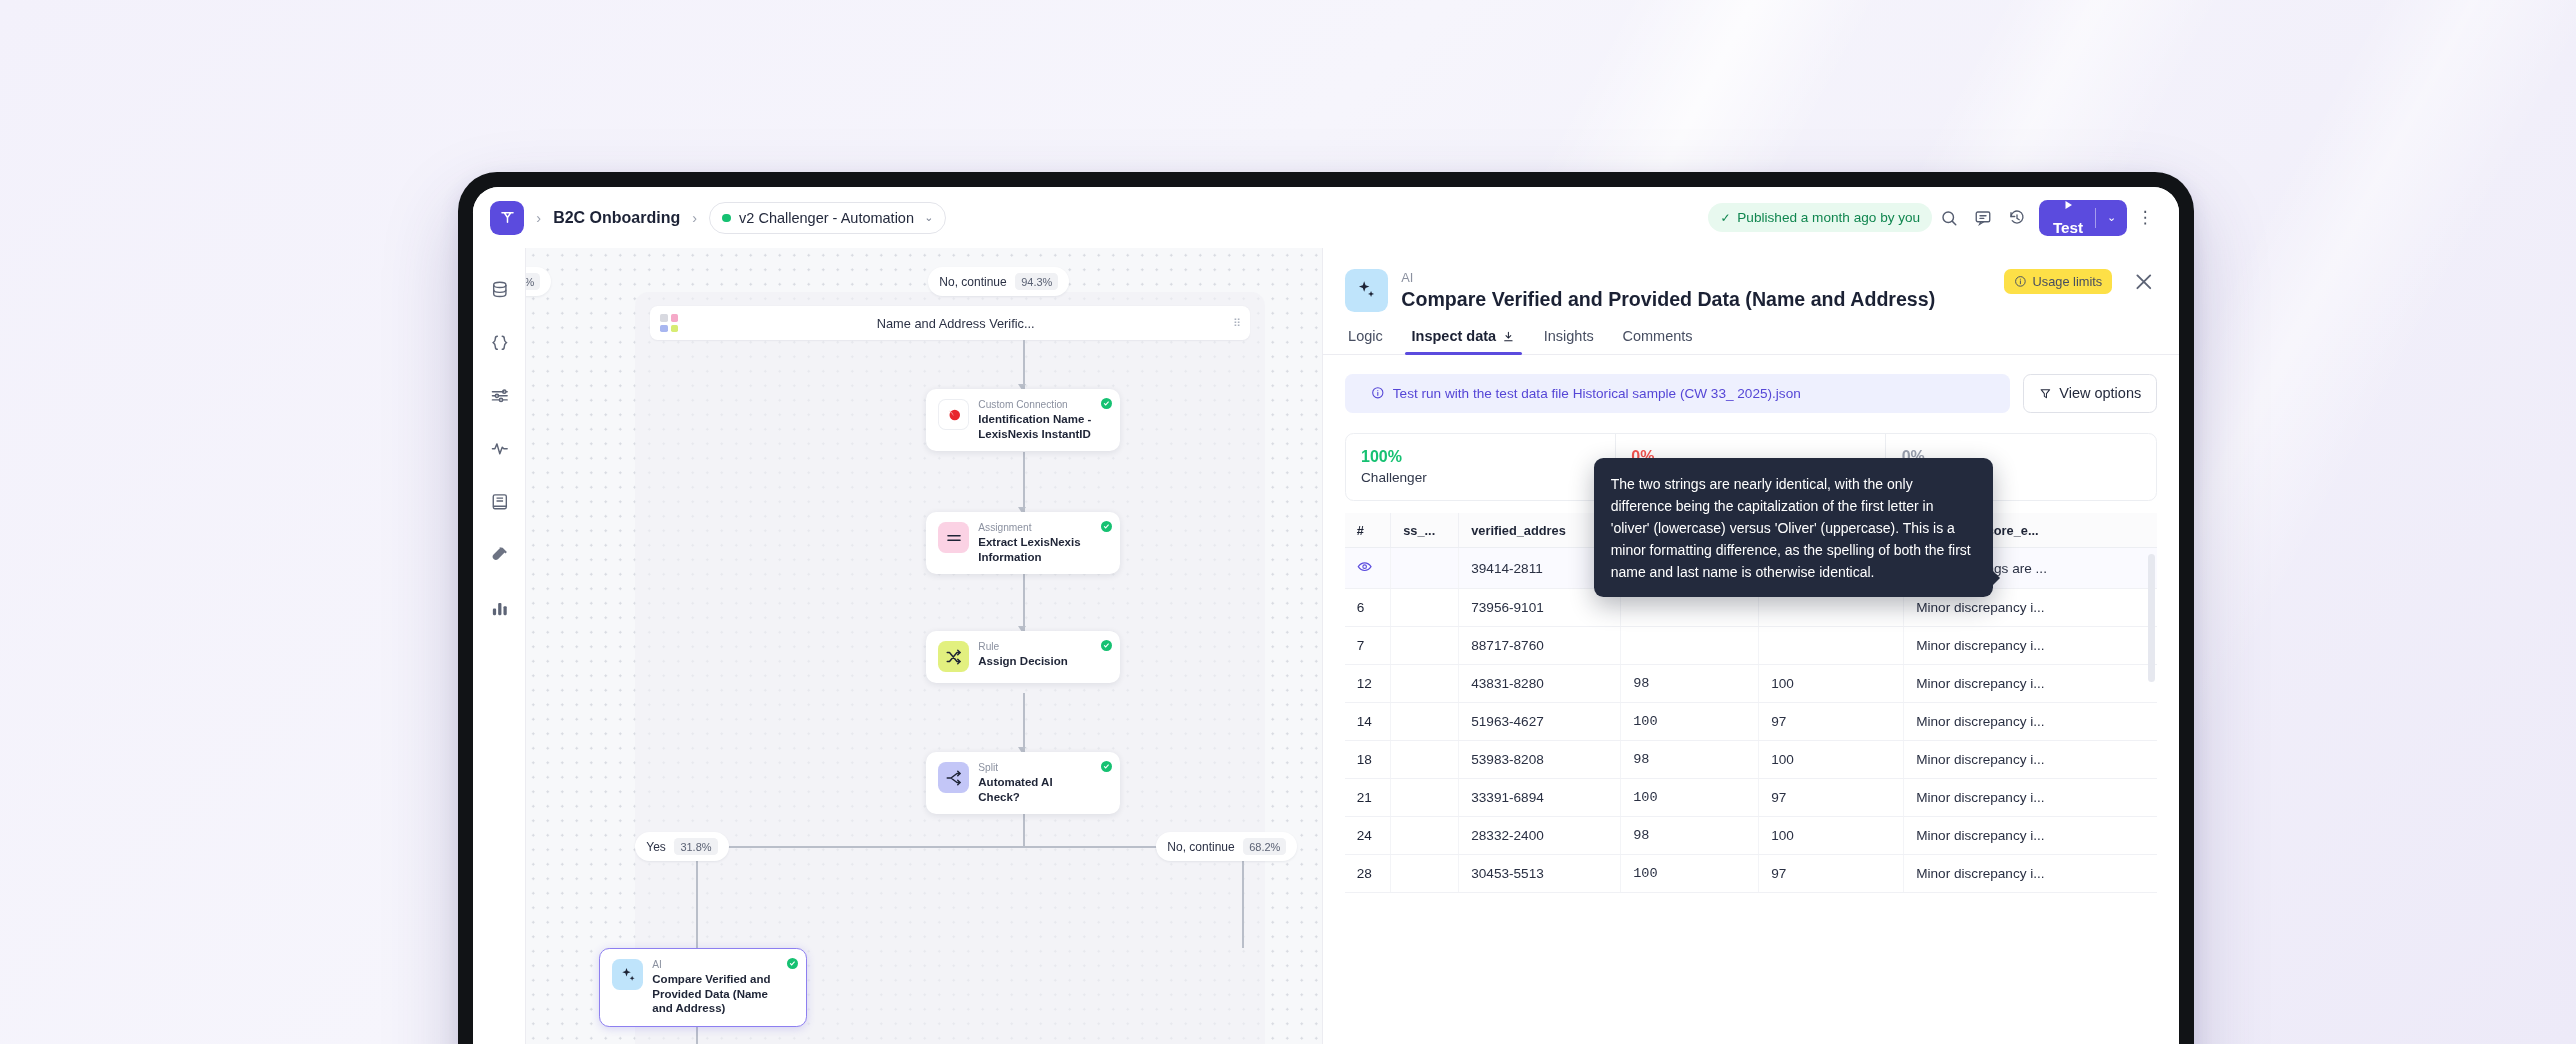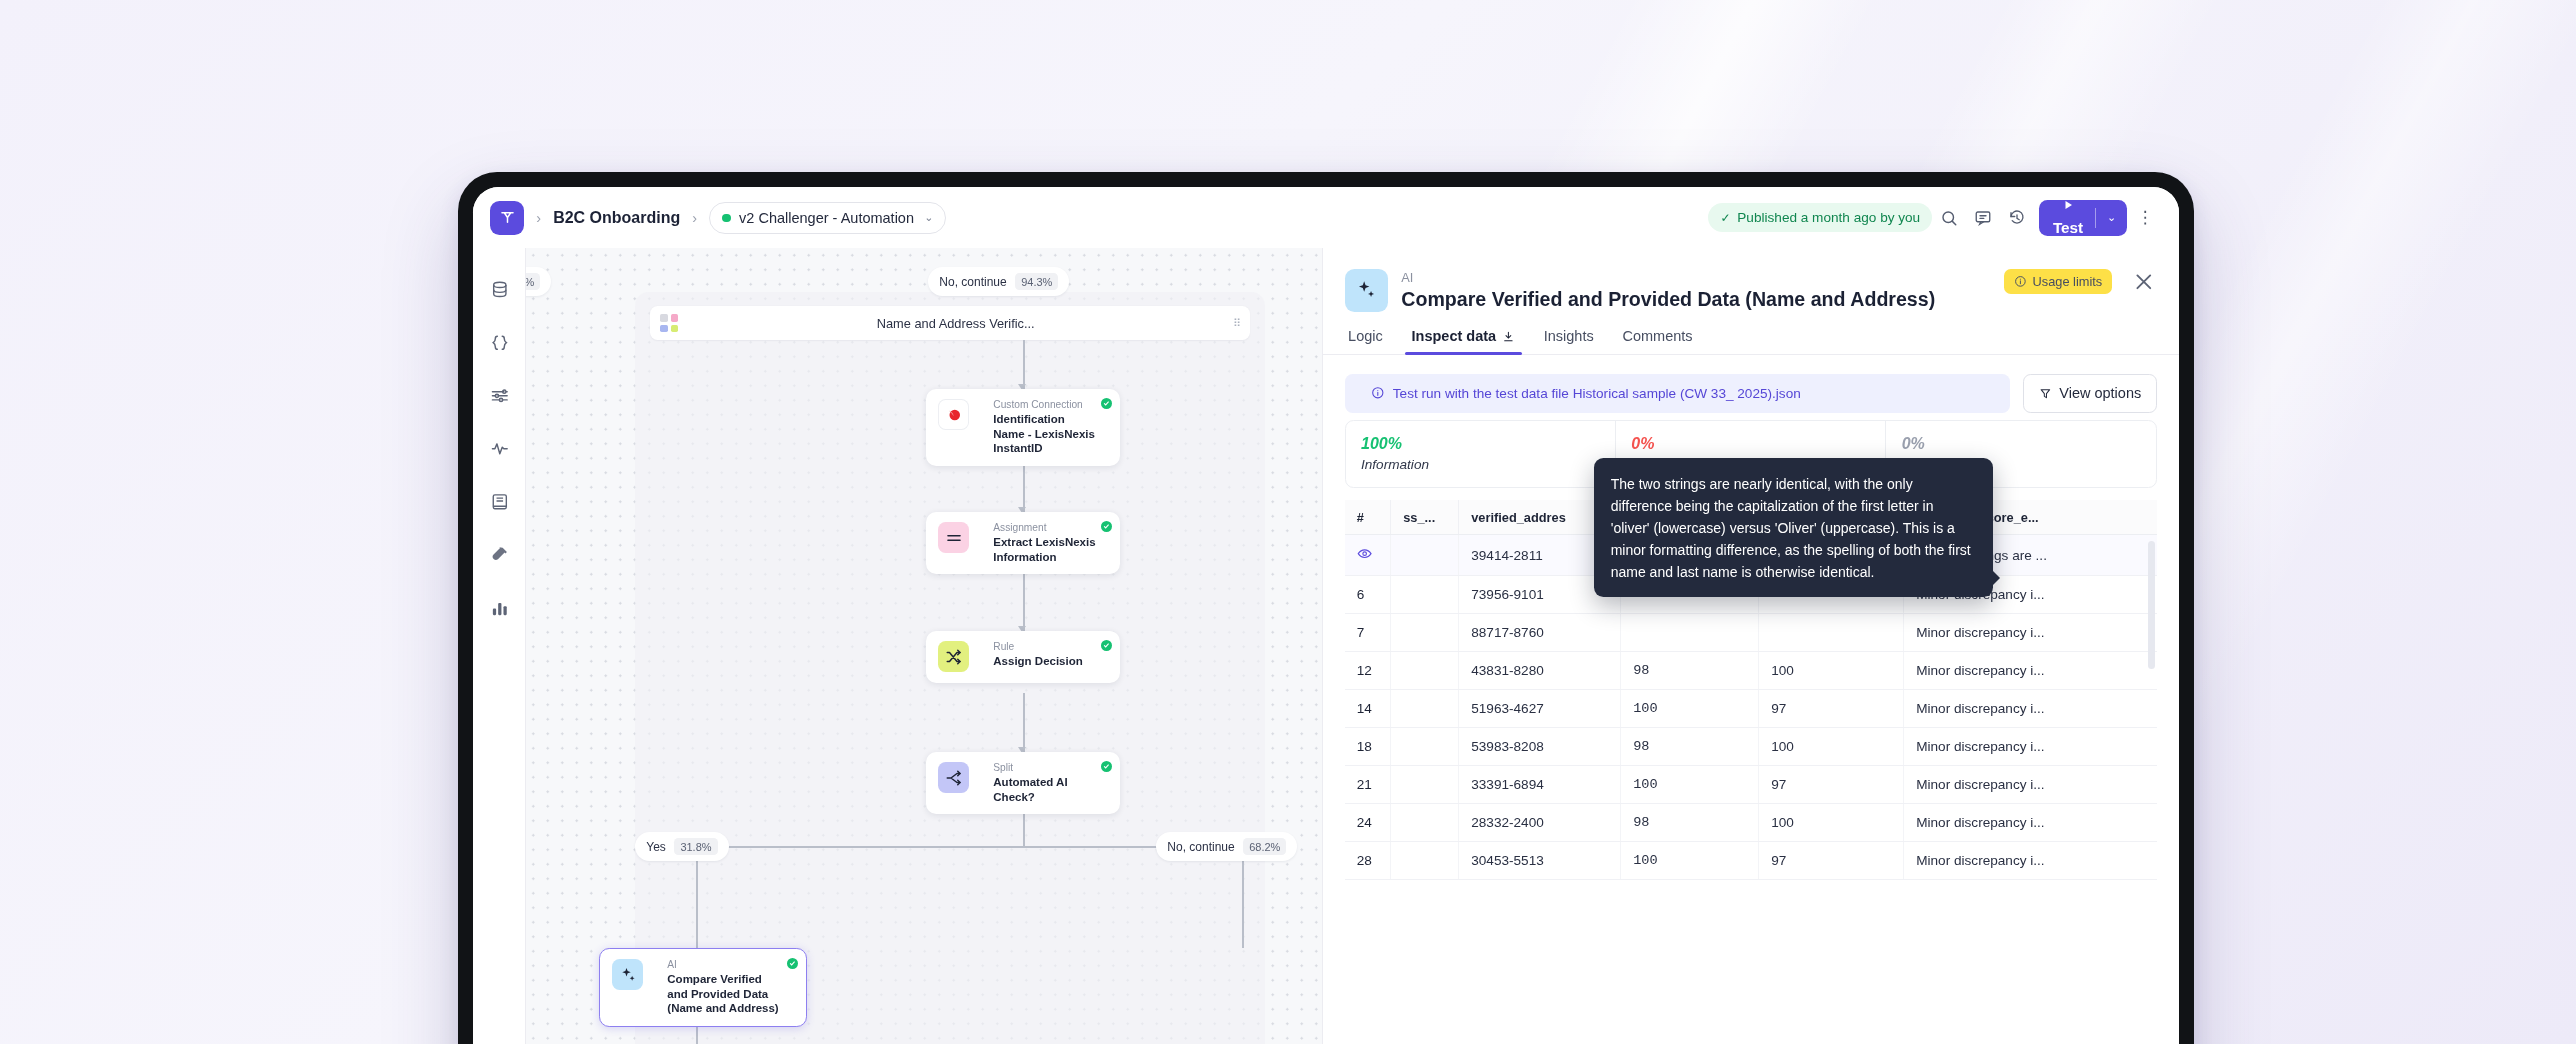--- a/index.html
+++ b/index.html
@@ -112,21 +112,21 @@
   .pill-lab{
     position:absolute; display:flex; align-items:center; gap:8.5px;
     background:#fff; border-radius:15.3px; height:29px; padding:0 11px;
     font-size:12px; color:#2b3145; box-shadow:0 0.9px 2.6px rgba(20,25,50,.07);
     white-space:nowrap;
   }
   .pill-lab .pct{ background:#f0f1f4; color:#5b6274; border-radius:4.3px; padding:2.6px 6px; font-size:11px;}
 
   .node{
     position:absolute; background:#fff; border-radius:10.2px;
-    box-shadow:0 1.7px 6px rgba(22,28,55,.09); display:flex; gap:24px;
+    box-shadow:0 1.7px 6px rgba(22,28,55,.09); display:flex; gap:9px;
     padding:10.2px 12px; width:194px;
   }
   .node.sel{ border:1.7px solid #8d7ff0; box-shadow:0 1.7px 8.5px rgba(92,74,222,.2); }
   .node-ico{ width:31px; height:31px; border-radius:7.7px; display:flex; align-items:center; justify-content:center; flex:0 0 auto;}
   .node-ico svg{ width:18px; height:18px; }
   .node-txt{ flex:1; min-width:0; padding-right:12px;}
   .node-kind{ font-size:10.2px; color:#8b91a0; line-height:12.8px; }
   .node-name{ font-size:11.5px; font-weight:700; color:#1e2436; line-height:14.5px; }
   .node-status{ position:absolute; top:8.5px; right:8.5px; width:11px; height:11px; border-radius:50%;
                 background:#16c172; display:flex; align-items:center; justify-content:center;}
@@ -166,21 +166,21 @@
     gap:8.5px; padding:0 26px; color:#5546d6; font-size:13.6px;
   }
   .banner svg{width:13.6px;height:13.6px;flex:0 0 auto;}
   .viewopts{
     display:flex;align-items:center;gap:7.7px; height:39px; padding:0 14.5px; border:0.9px solid #dfe1e8;
     border-radius:7.7px; color:#242a3d; font-size:14.5px; white-space:nowrap; background:#fff;
   }
   .viewopts svg{width:12.8px;height:12.8px;}
 
   .stats{
-    margin-top:7px; border:0.9px solid #eceef2; border-radius:8.5px; display:flex; overflow:hidden;font-style:italic;
+    margin-top:20px; border:0.9px solid #eceef2; border-radius:8.5px; display:flex; overflow:hidden;
   }
   .stat{ flex:1; padding:12px 15.3px 13.6px 15.3px; border-right:0.9px solid #eceef2;}
   .stat:last-child{border-right:none;}
   .stat .v{ font-size:16px; font-weight:600; line-height:22px;}
   .stat .l{ font-size:13.6px; color:#30374a; line-height:19px;}
 
   .tablewrap{ margin-top:12px; flex:1; min-height:0; position:relative; overflow:hidden;}
   table{ width:100%; border-collapse:collapse; table-layout:fixed;}
   th{ font-size:12.8px; font-weight:600; color:#1e2436; text-align:left; padding:9.4px 12px; background:#fbfbfc;
       border-bottom:0.9px solid #eceef2; border-right:0.9px solid #eff0f4; white-space:nowrap; overflow:hidden; text-overflow:ellipsis;}
@@ -511,21 +511,21 @@
             <svg viewBox="0 0 24 24" fill="none" stroke="currentColor" stroke-width="1.9" stroke-linejoin="round">
                   <path d="M4 5h16l-6 7.5V20l-4-2.5v-5z"></path>
                 </svg>
             <span>View options</span>
           </div>
         </div>
 
         <div class="stats">
           <div class="stat">
             <div class="v" style="color:#16c172">100%</div>
-            <div class="l">Information</div>
+            <div class="l">Challenger</div>
           </div>
           <div class="stat">
             <div class="v" style="color:#f5534f">0%</div>
             <div class="l">Failed</div>
           </div>
           <div class="stat">
             <div class="v" style="color:#9aa0ae">0%</div>
             <div class="l">Ignored</div>
           </div>
         </div>

